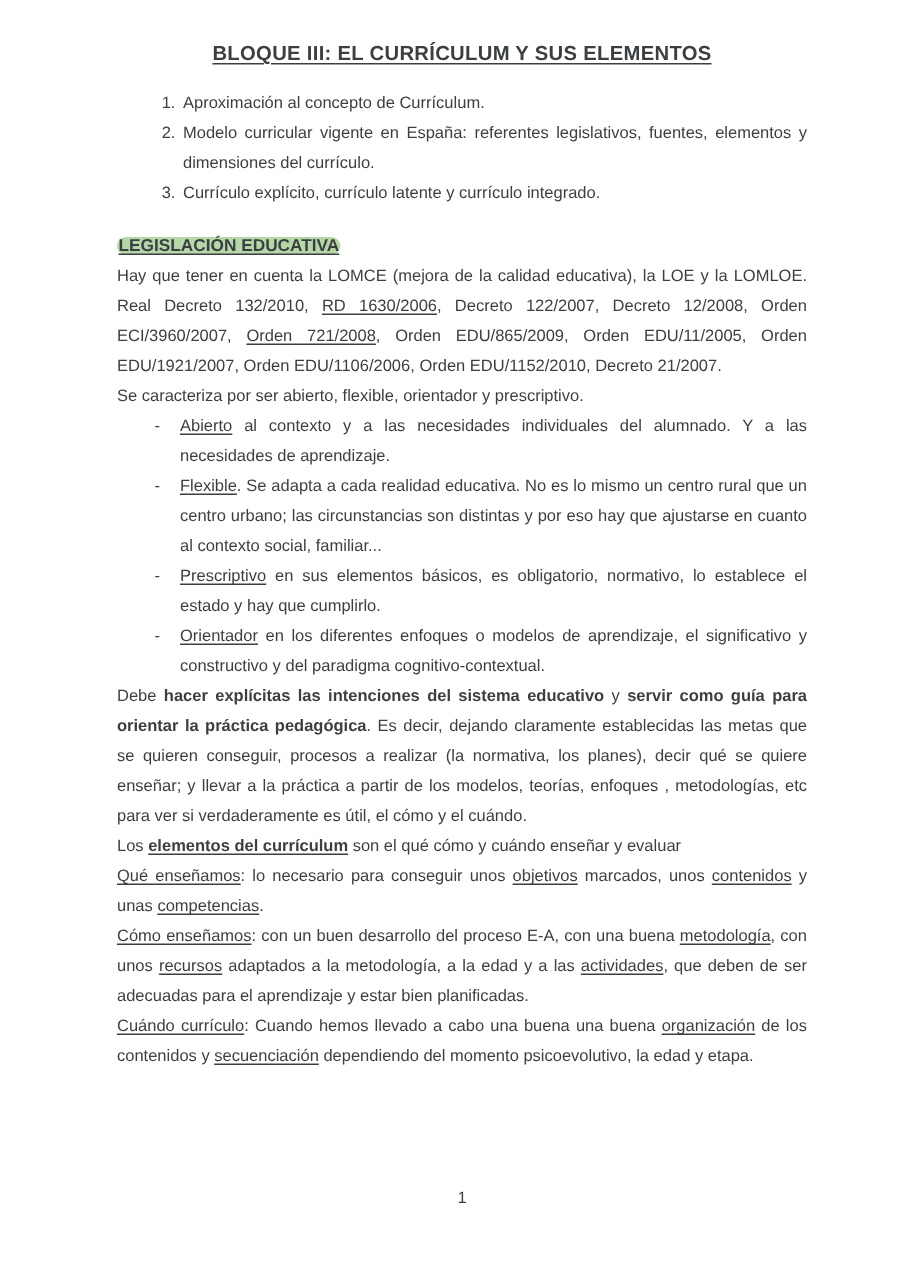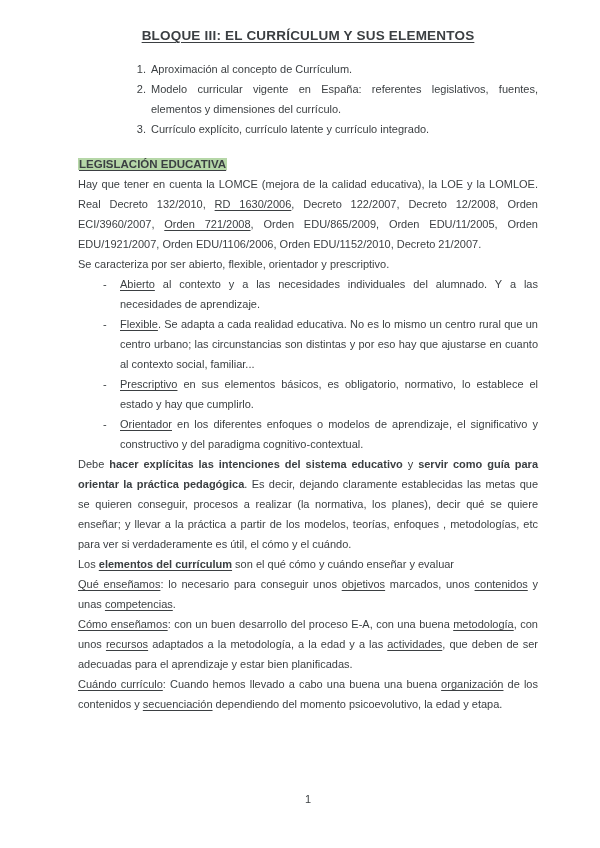--- a/index.html
+++ b/index.html
@@ -28,32 +28,32 @@
     margin:0 0 13px 0;
     letter-spacing:.2px;
   }
   ol.intro{
     margin:0 0 15px 0;
     padding:0 0 0 42px;
   }
   ol.intro li{
     text-align:justify;
     padding-left:2px;
-    margin-left:29px;
   }
   .sec-heading{
     font-size:11.5px;
     font-weight:bold;
     margin:0;
   }
   .sec-heading .hl{
     background:#b6d7a8;
     text-decoration:underline;
     text-underline-offset:2px;
     padding:0 1px;
+    border-radius:6px;
   }
   .subheading{
     font-size:11px;
     font-weight:bold;
     margin:0;
   }
   p.body{
     margin:0;
     text-align:justify;
   }

